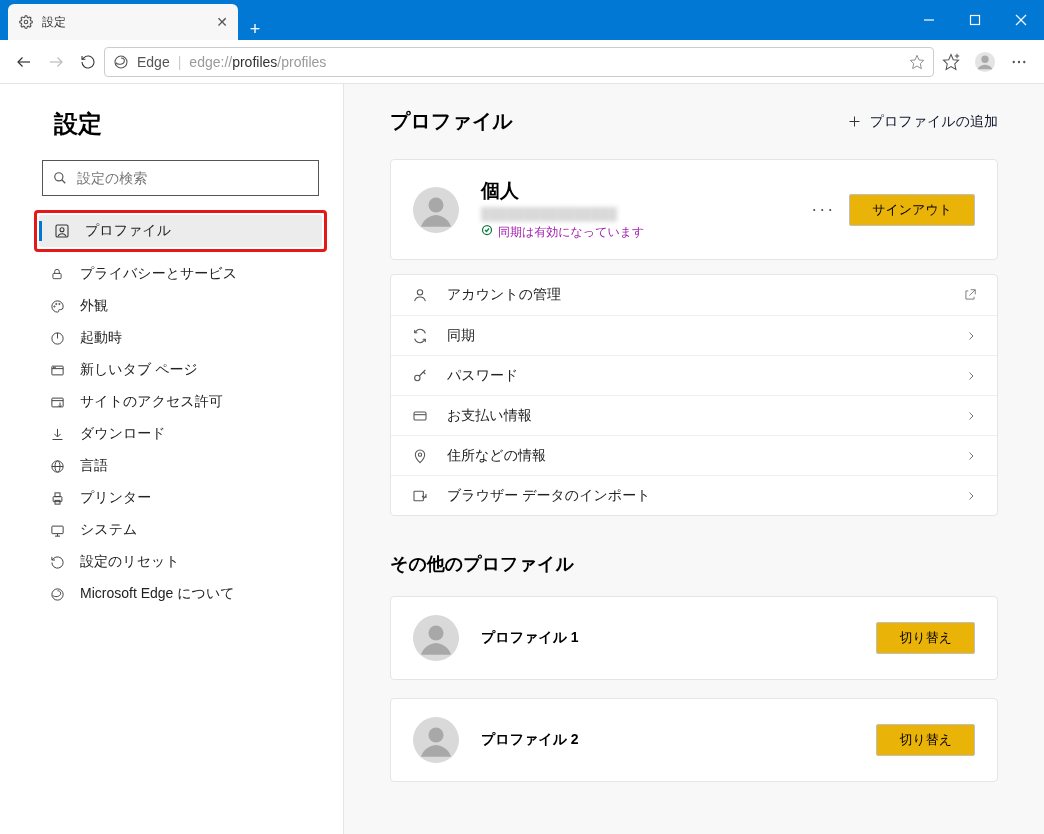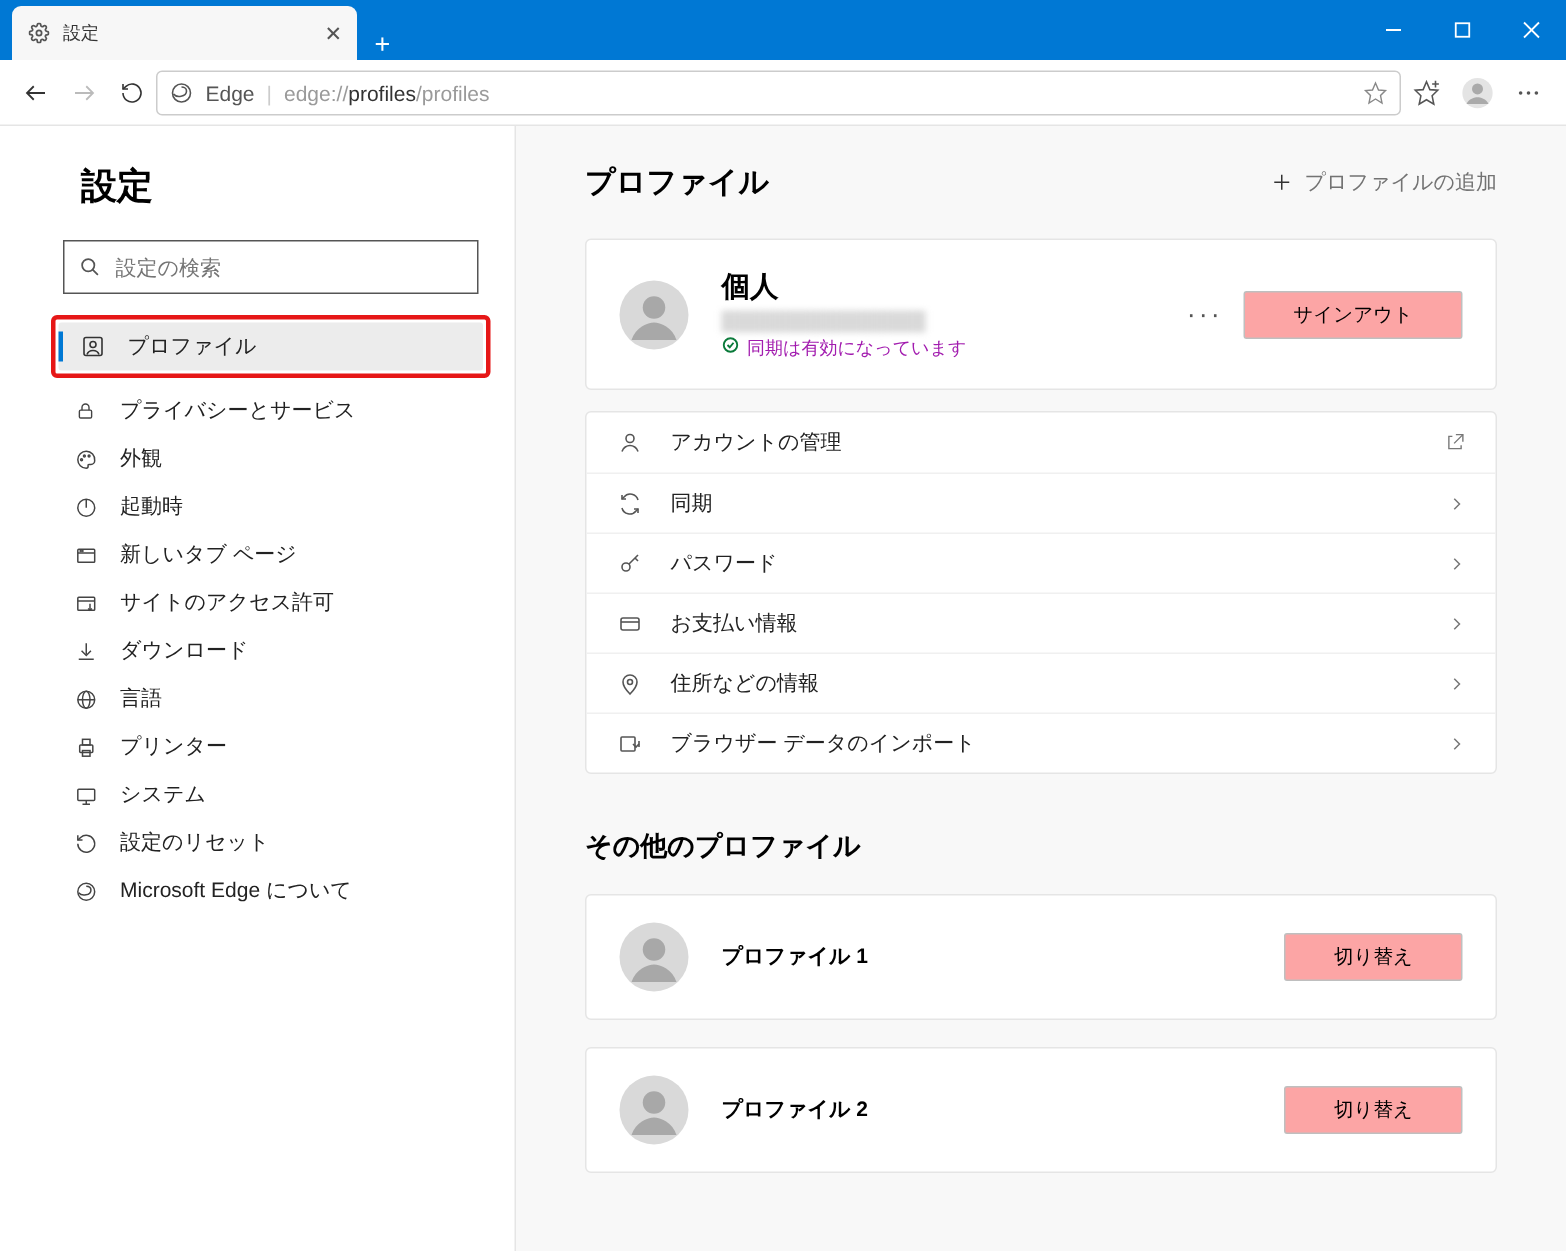--- a/index.html
+++ b/index.html
@@ -37,32 +37,32 @@
   .sidebar-item { height:32px; display:flex; align-items:center; gap:14px; padding:0 14px; font-size:14px; color:#222; border-radius:2px; }
   .sidebar-item .icon { width:18px; display:inline-flex; justify-content:center; color:#444; }
   .sidebar-item.selected { background:#ececec; position:relative; }
   .sidebar-item.selected::before { content:""; position:absolute; left:0; top:6px; bottom:6px; width:3px; background:#0078d4; }
   .highlight-box { border:3px solid #e61717; border-radius:4px; padding:2px 2px; margin:6px 0; }
 
   
   .main { flex:1; background:#f8f8f8; padding: 24px 46px 24px 46px; overflow:auto; }
   .main-header { display:flex; align-items:center; margin-bottom:24px; }
   .main-header h1 { font-size:20px; font-weight:600; }
-  .add-profile { margin-left:auto; display:flex; align-items:center; gap:8px; font-size:14px; color:#737373; }
+  .add-profile { margin-left:auto; display:flex; align-items:center; gap:8px; font-size:14px; color:#0f172a; }
   .card { background:#fff; border:1px solid #e5e5e5; border-radius:4px; }
   .profile-card { padding:18px 22px; display:flex; align-items:center; gap:22px; margin-bottom:14px; }
   .avatar-lg { width:46px; height:46px; border-radius:50%; background:#d9d9d9; display:flex; align-items:center; justify-content:center; }
   .avatar-lg svg { fill:#a8a8a8; }
   .profile-info { display:flex; flex-direction:column; gap:3px; }
   .profile-info .name { font-size:19px; font-weight:600; }
   .profile-info .email { font-size:12px; color:#d9d9d9; filter: blur(2px); }
   .profile-info .sync { font-size:12px; color:#a21caf; display:flex; align-items:flex-start; gap:5px; }
   .card-actions { margin-left:auto; display:flex; align-items:center; gap:14px; }
   .dots { color:#555; font-size:18px; letter-spacing:2px; }
-  .btn { border:1px solid #bfbfbf; background:#fca5a5; padding:6px 32px; font-size:13px; border-radius:2px; }
+  .btn { border:1px solid #bfbfbf; background:#eab308; padding:6px 22px; font-size:13px; border-radius:2px; }
 
   .menu-list { background:#fff; border:1px solid #e5e5e5; border-radius:4px; margin-bottom:36px; }
   .menu-row { height:40px; display:flex; align-items:center; padding:0 20px; gap:18px; font-size:14px; color:#222; }
   .menu-row + .menu-row { border-top:1px solid #f0f0f0; }
   .menu-row .icon { width:18px; display:inline-flex; justify-content:center; color:#555; }
   .menu-row .chev { margin-left:auto; color:#777; }
 
   .other-title { font-size:18px; font-weight:600; margin-bottom:20px; }
   .other-card { padding:18px 22px; display:flex; align-items:center; gap:22px; margin-bottom:18px; }
   .other-card .name { font-size:14px; font-weight:600; }

